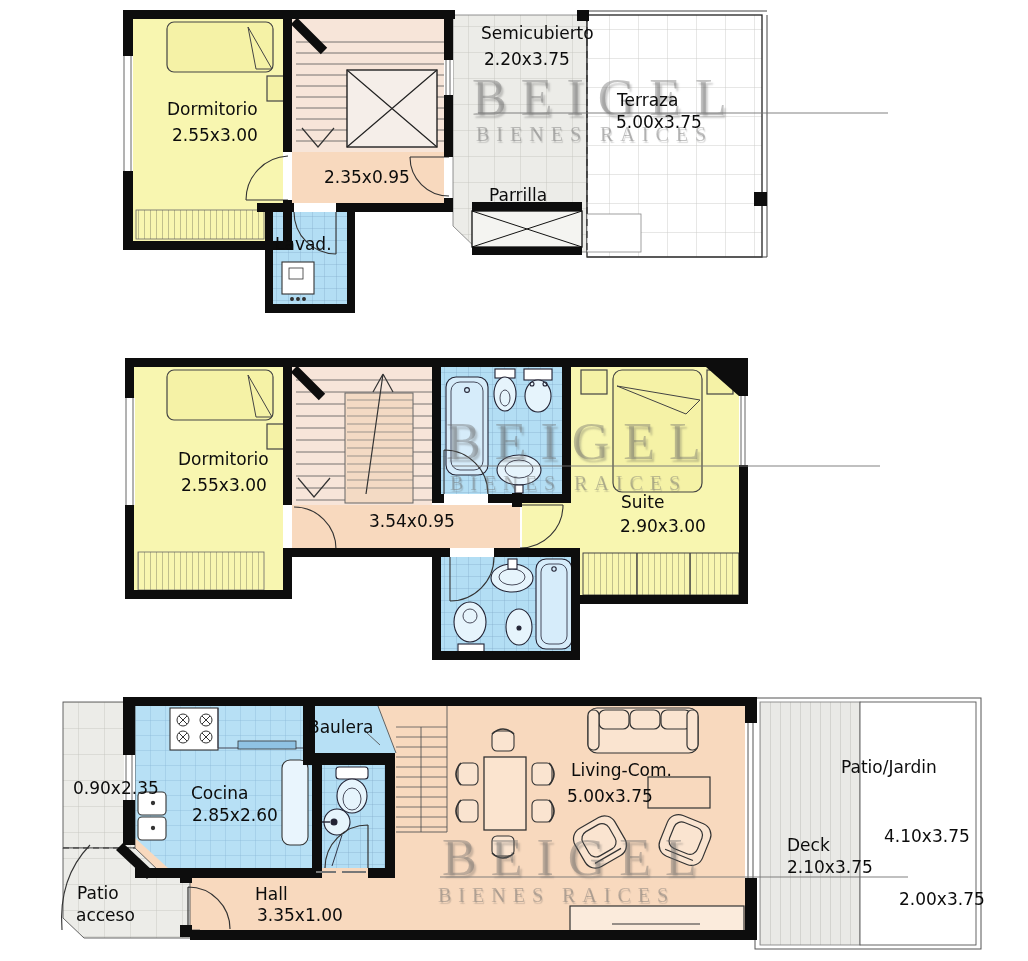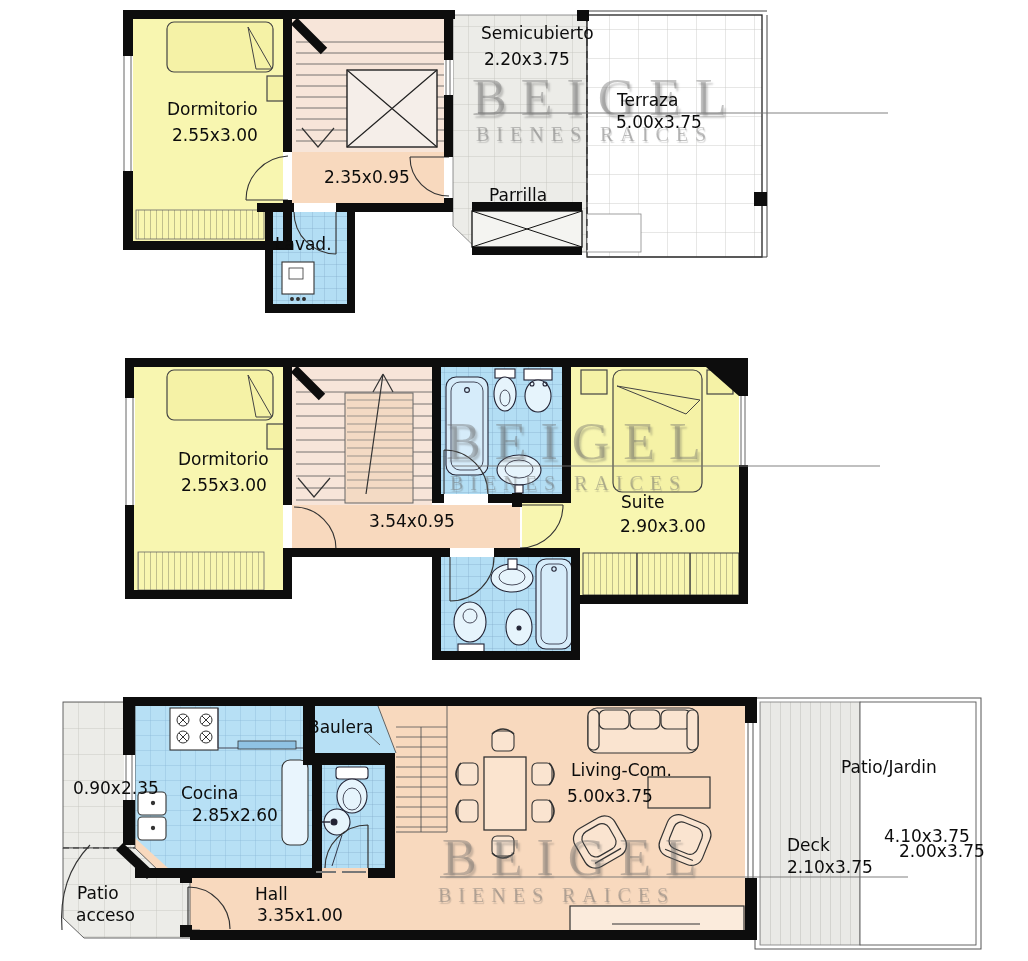--- a/index.html
+++ b/index.html
@@ -378,26 +378,26 @@
 
 <div class="lbl" style="left:178px;top:450px;">Dormitorio</div>
 <div class="lbl" style="left:181px;top:476px;">2.55x3.00</div>
 <div class="lbl" style="left:369px;top:512px;">3.54x0.95</div>
 <div class="lbl" style="left:621px;top:493px;">Suite</div>
 <div class="lbl" style="left:620px;top:517px;">2.90x3.00</div>
 
 <div class="lbl" style="left:73px;top:779px;">0.90x2.35</div>
 <div class="lbl" style="left:77px;top:884px;">Patio</div>
 <div class="lbl" style="left:76px;top:906px;">acceso</div>
-<div class="lbl" style="left:181px;top:784px;">Cocina</div>
+<div class="lbl" style="left:191px;top:784px;">Cocina</div>
 <div class="lbl" style="left:192px;top:806px;">2.85x2.60</div>
 <div class="lbl" style="left:308px;top:718px;">Baulera</div>
 <div class="lbl" style="left:255px;top:885px;">Hall</div>
 <div class="lbl" style="left:257px;top:906px;">3.35x1.00</div>
 <div class="lbl" style="left:571px;top:761px;">Living-Com.</div>
 <div class="lbl" style="left:567px;top:787px;">5.00x3.75</div>
 <div class="lbl" style="left:841px;top:758px;">Patio/Jardin</div>
 <div class="lbl" style="left:884px;top:781px;margin-top:46px;">4.10x3.75</div>
 <div class="lbl" style="left:787px;top:836px;">Deck</div>
 <div class="lbl" style="left:787px;top:858px;">2.10x3.75</div>
-<div class="lbl" style="left:899px;top:842px;text-align:center;">2.00x3.75</div>
+<div class="lbl" style="left:899px;top:890px;text-align:center;">2.00x3.75</div>
 
 </div>
 
 </body></html>

